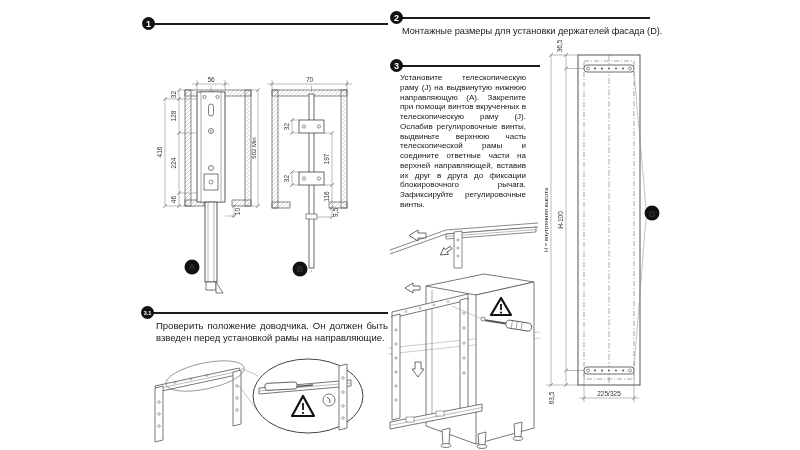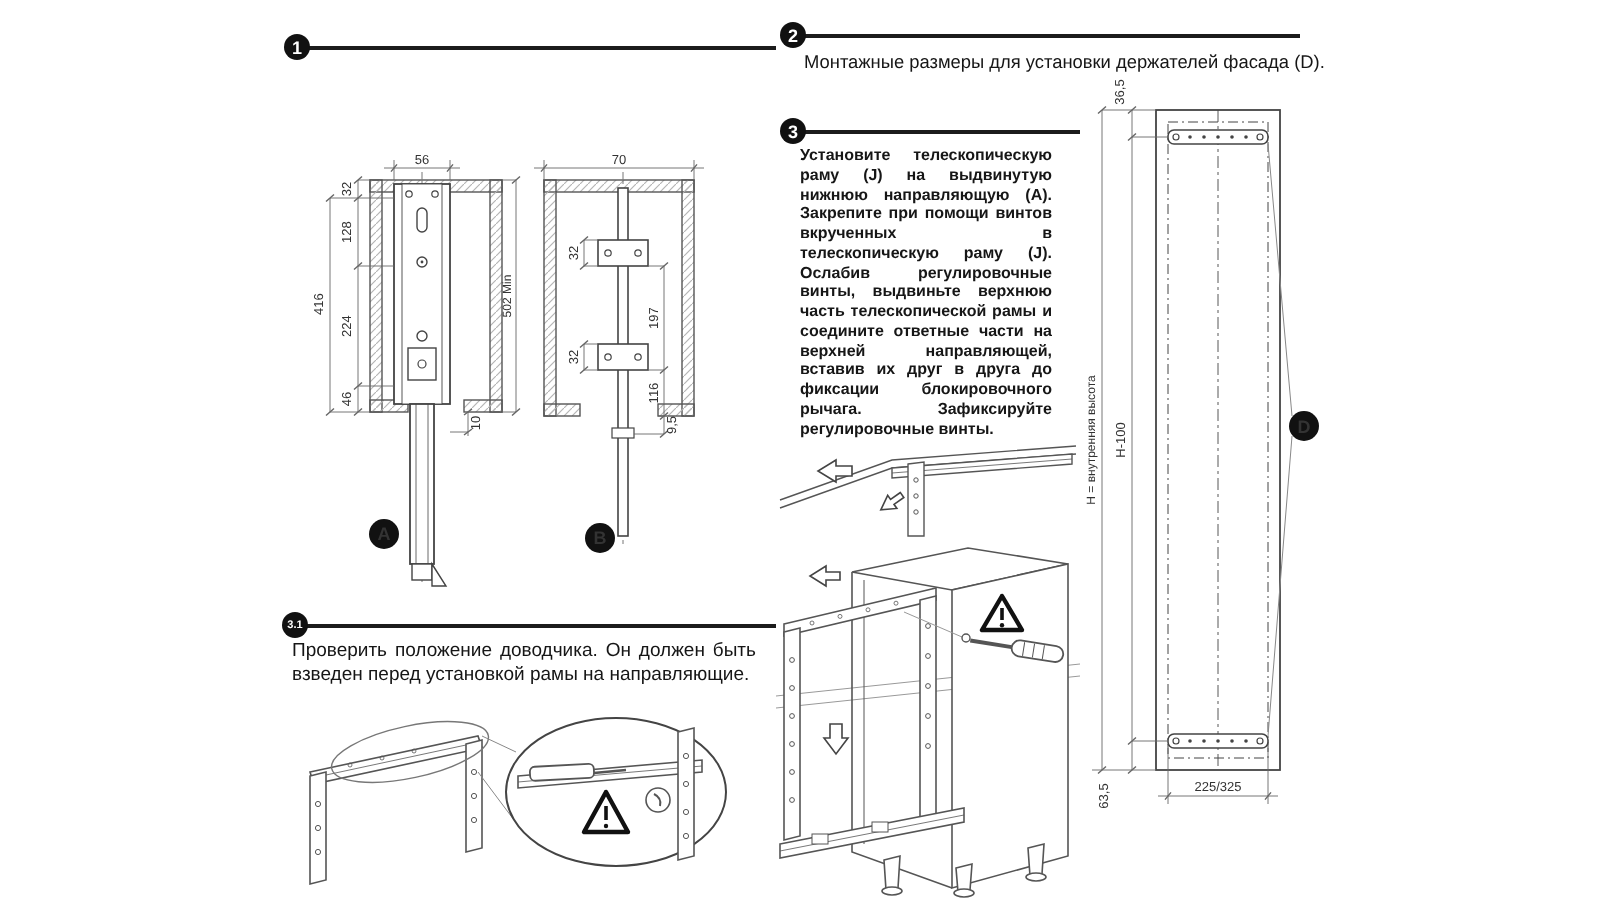--- a/index.html
+++ b/index.html
@@ -5,21 +5,21 @@
   html,body{margin:0;padding:0;background:#fff;}
   .page{position:relative;width:800px;height:450px;background:#ffffff;overflow:hidden;
         font-family:"Liberation Sans",sans-serif;color:#1a1a1a;}
   .badge{position:absolute;width:13px;height:13px;border-radius:50%;background:#111;color:#fff;
          display:flex;align-items:center;justify-content:center;font-weight:700;font-size:9px;z-index:3;}
   .badge.small{font-size:5.5px;letter-spacing:0;}
   .rule{position:absolute;height:1.5px;background:#1c1c1c;z-index:2;}
   .txt{position:absolute;color:#161616;line-height:1.3;}
   .t-main{font-size:9.5px;text-align:justify;}
   .t-one{font-size:9.2px;white-space:nowrap;}
-  .t-narrow{font-size:8px;line-height:1.22;text-align:justify;font-weight:700;}
+  .t-narrow{font-size:8px;line-height:1.22;text-align:justify;font-weight:400;}
   svg{position:absolute;overflow:visible;}
   svg text{font-family:"Liberation Sans",sans-serif;fill:#333;}
   .dim{font-size:6.5px;}
   .dim-s{font-size:6px;}
 </style>
 </head>
 <body>
 
 <div class="page">
 
@@ -37,21 +37,21 @@
   <div class="badge" style="left:390px;top:59px;">
     <span>3</span>
   </div>
   <div class="rule" style="left:398px;top:65px;width:142px;"></div>
   <div class="txt t-narrow" style="left:400px;top:73px;width:126px;">Установите телескопическую раму (J) на выдвинутую нижнюю направляющую (A). Закрепите при помощи винтов вкрученных в телескопическую раму (J). Ослабив регулировочные винты, выдвиньте верхнюю часть телескопической рамы и соедините ответные части на верхней направляющей, вставив их друг в друга до фиксации блокировочного рычага. Зафиксируйте регулировочные винты.</div>
 
   <div class="badge small" style="left:141px;top:306px;">
     <span>3.1</span>
   </div>
   <div class="rule" style="left:149px;top:312px;width:239px;"></div>
-  <div class="txt t-main" style="left:146px;top:320px;width:232px;">Проверить положение доводчика. Он должен быть взведен перед установкой рамы на направляющие.</div>
+  <div class="txt t-main" style="left:156px;top:320px;width:232px;">Проверить положение доводчика. Он должен быть взведен перед установкой рамы на направляющие.</div>
 
   <svg style="left:148px;top:76px;" width="116" height="226" viewBox="0 0 116 226">
     <defs>
       <pattern id="hA" patternUnits="userSpaceOnUse" width="4" height="4">
         <path d="M0,4 L4,0" stroke="#b5b5b5" stroke-width="0.6"></path>
       </pattern>
     </defs>
 
     <g stroke="#555" stroke-width="0.7" fill="url(#hA)">
       <rect x="37" y="14" width="66" height="6"></rect>

